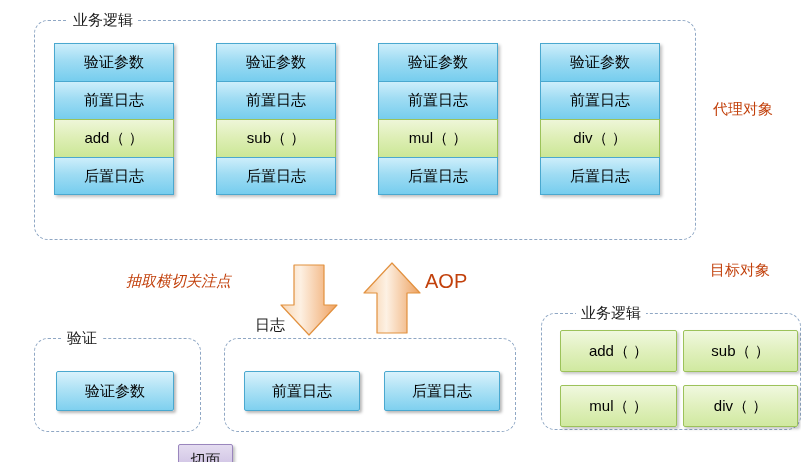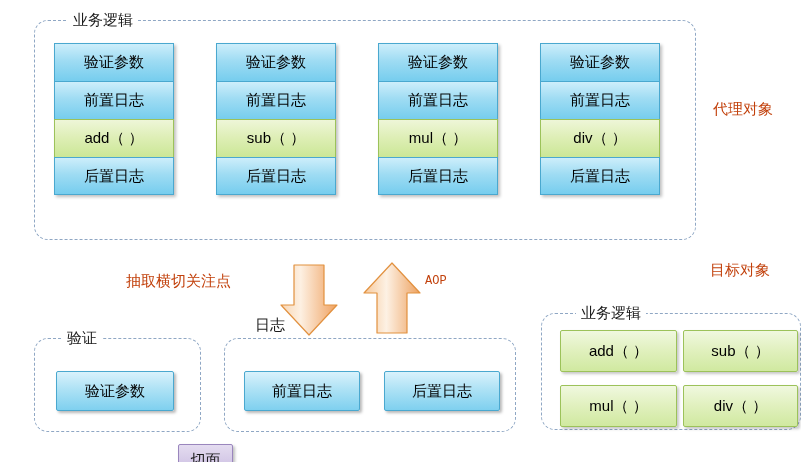--- a/index.html
+++ b/index.html
@@ -44,22 +44,22 @@
     position: absolute;
     font-size: 15px;
     color: #c2410c;
     white-space: nowrap;
     line-height: 18px;
   }
   .free-label.lg {
     font-size: 15px;
   }
   .free-label.aop {
-    font-size: 12px;
-    font-family: Liberation Mono, monospace;
+    font-size: 20px;
+    font-family: Liberation Sans, sans-serif;
   }
 
   
   .stack {
     position: absolute;
     width: 120px;
     box-shadow: 2px 2px 3px rgba(0,0,0,0.25);
   }
   .cell {
     height: 38px;
@@ -171,21 +171,21 @@
     <div class="cell cell-blue last">后置日志</div>
   </div>
 
   <div class="stack" style="left:524px; top:43px;">
     <div class="cell cell-blue">验证参数</div>
     <div class="cell cell-blue">前置日志</div>
     <div class="cell cell-green">div（ ）</div>
     <div class="cell cell-blue last">后置日志</div>
   </div>
 
-  <div class="free-label" style="left:110px; top:272px;">抽取横切关注点</div>
+  <div class="free-label" style="left:110px; top:272px;font-style:italic;">抽取横切关注点</div>
 
   <div class="free-label aop" style="left:409px; top:272px;">AOP</div>
 
   <div class="arrow" style="left:262px; top:264px;">
     <svg width="62" height="74" viewBox="0 0 62 74">
       <defs>
         <linearGradient id="gradDown" x1="0" y1="0" x2="1" y2="0">
           <stop offset="0%" stop-color="#f8d6b4"></stop>
           <stop offset="35%" stop-color="#fdf0e2"></stop>
           <stop offset="100%" stop-color="#efa160"></stop>

